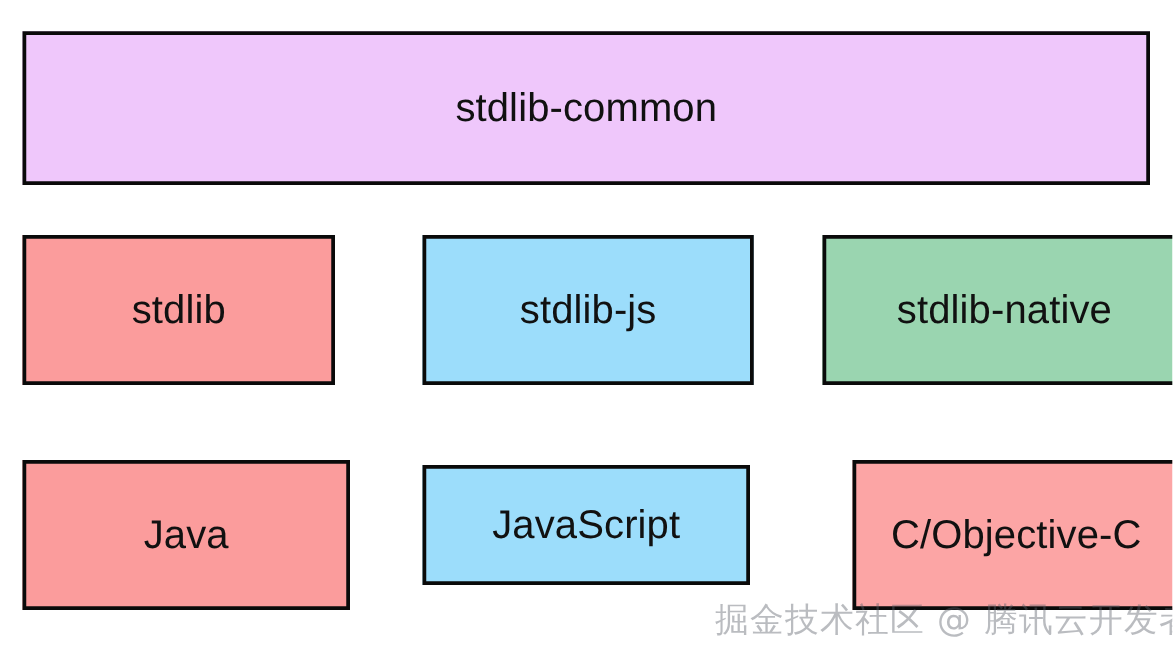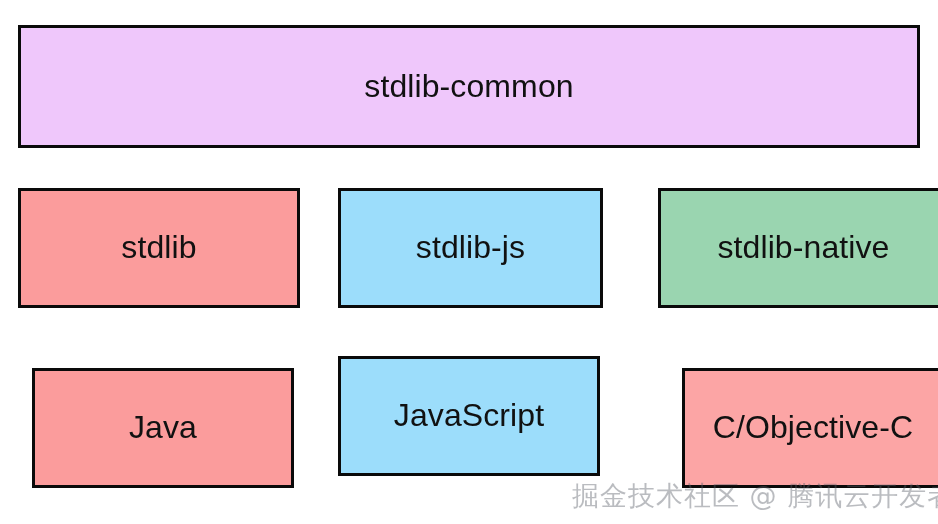--- a/index.html
+++ b/index.html
@@ -40,48 +40,48 @@
   #node-stdlib-common {
     left: 18px;
     top: 25px;
     width: 902px;
     height: 123px;
   }
   
   #node-stdlib {
     left: 18px;
     top: 188px;
-    width: 282px;
+    width: 250px;
     height: 120px;
     text-align: center;
   }
   #node-stdlib-js {
     left: 338px;
     top: 188px;
     width: 265px;
     height: 120px;
   }
   #node-stdlib-native {
     left: 658px;
     top: 188px;
     width: 291px;
     height: 120px;
   }
   
   #node-java {
-    left: 32px;
+    left: 18px;
     top: 368px;
     width: 262px;
     height: 120px;
   }
   #node-javascript {
     left: 338px;
-    top: 356px;
+    top: 372px;
     width: 262px;
-    height: 120px;
+    height: 96px;
     align-items: center;
   }
   #node-objective-c {
     left: 658px;
     top: 368px;
     width: 262px;
     height: 120px;
   }
   
   #watermark {

